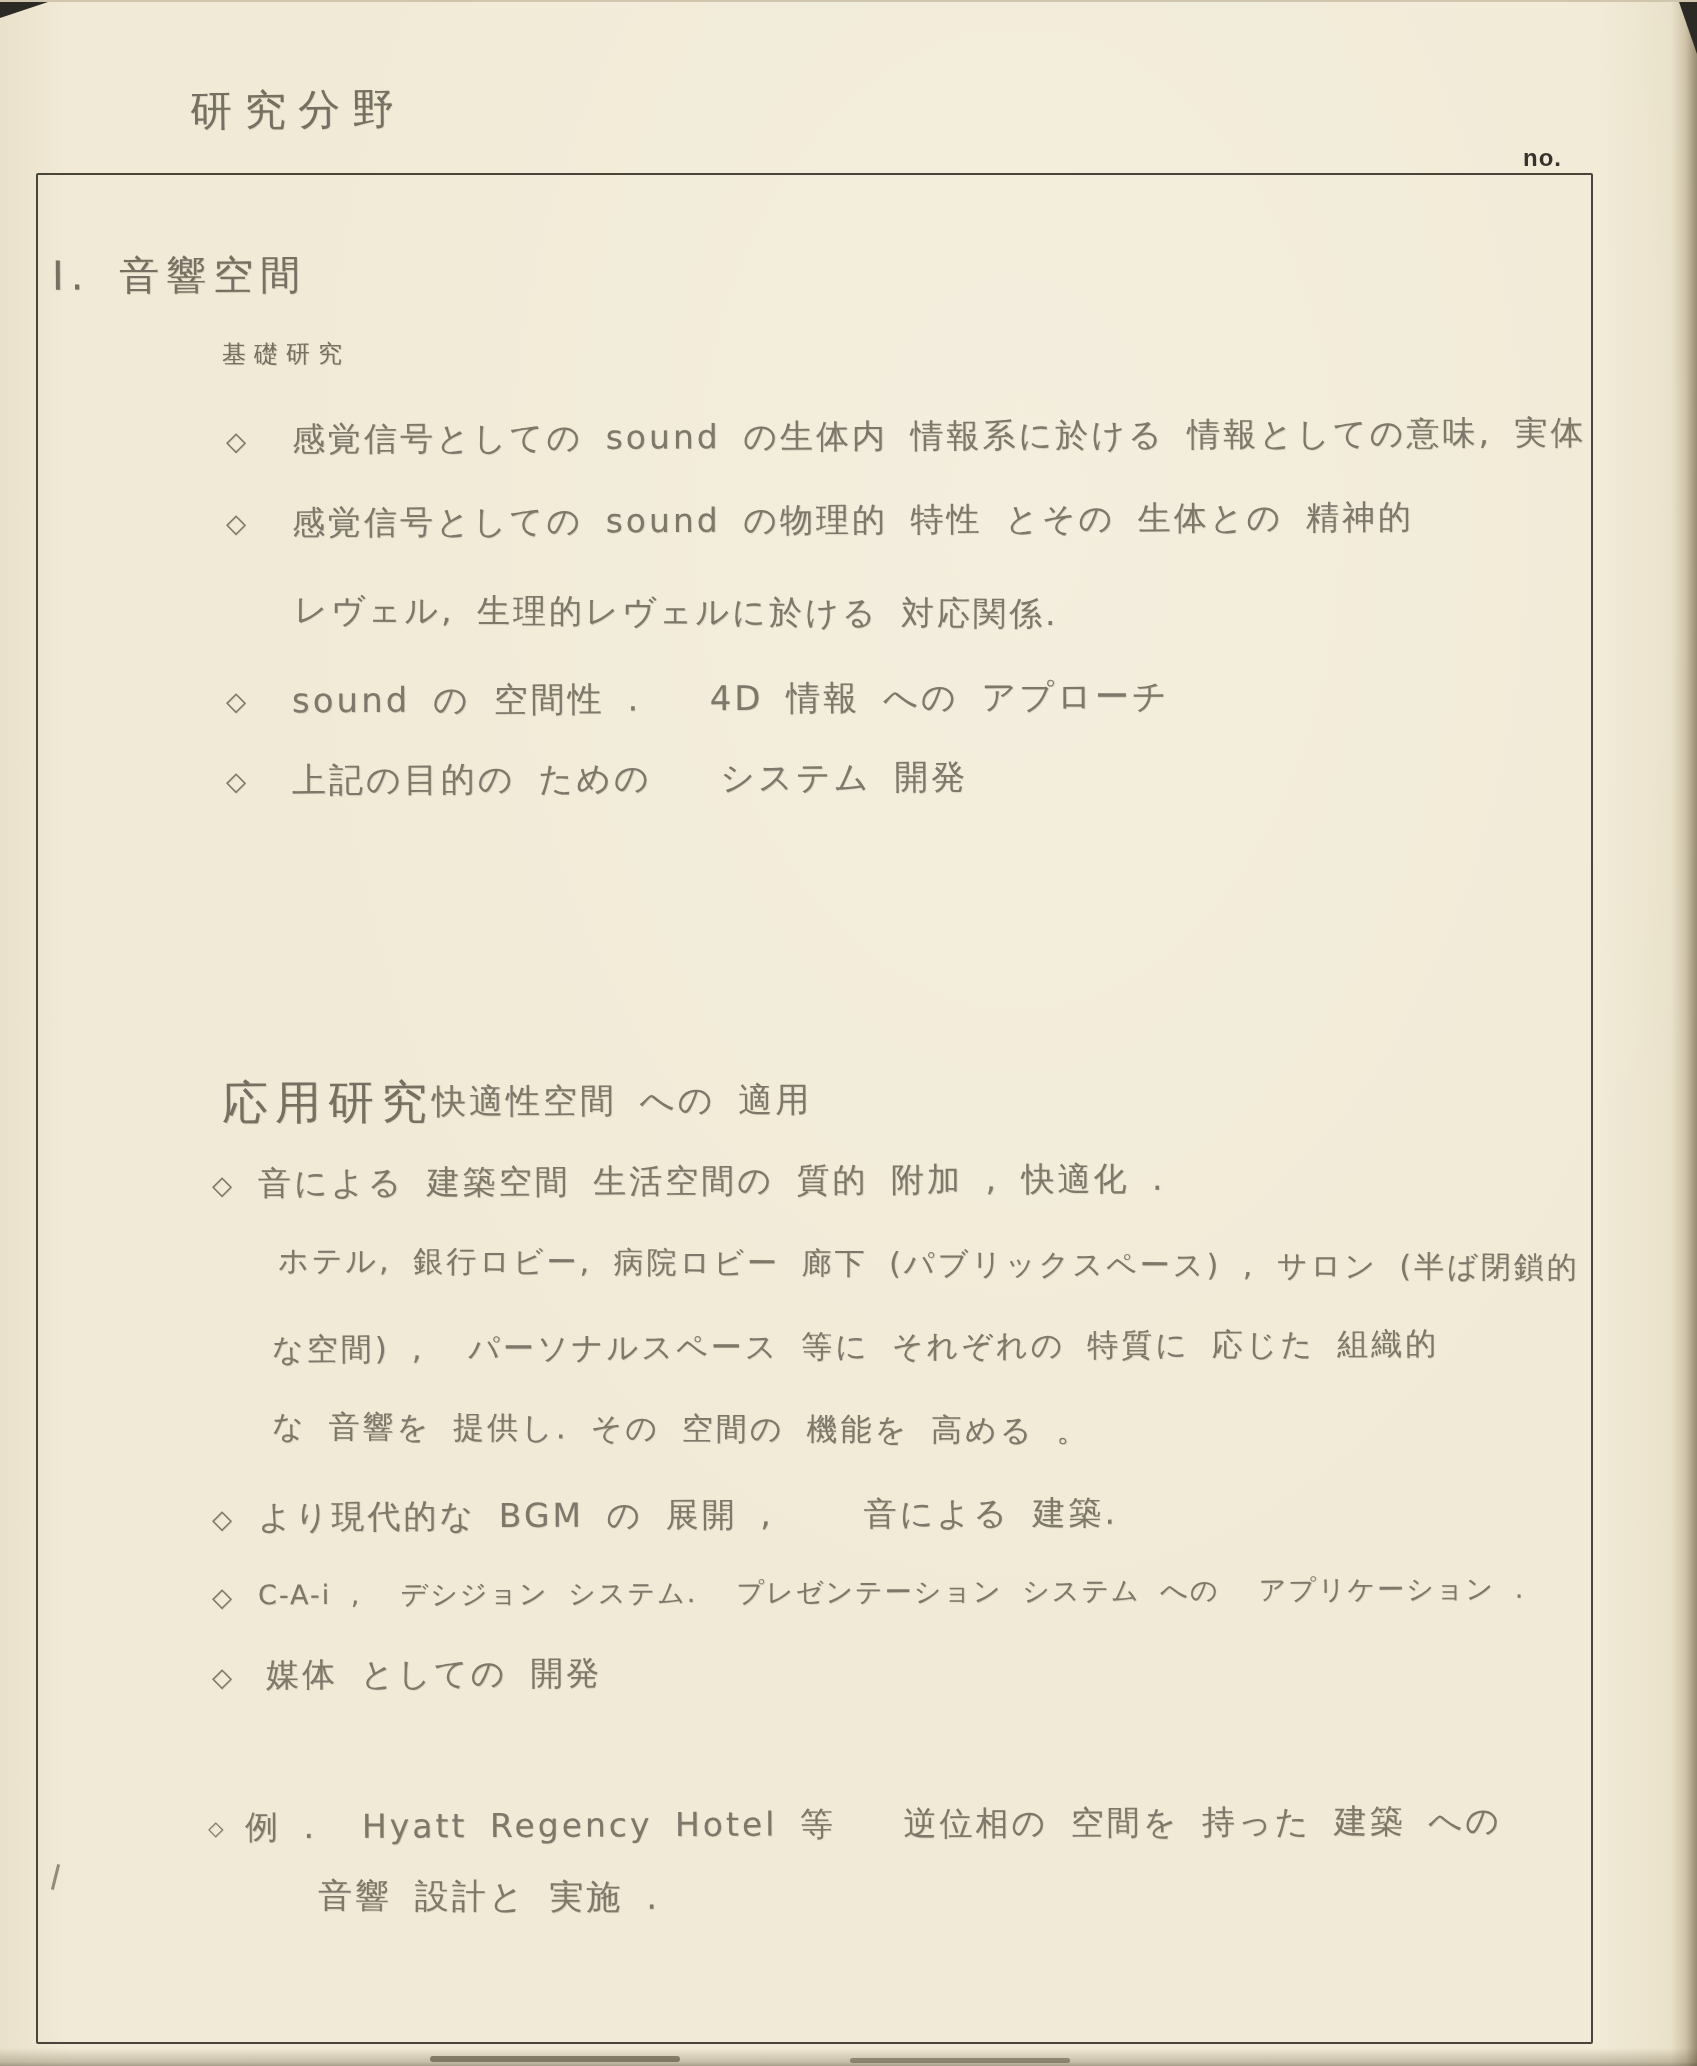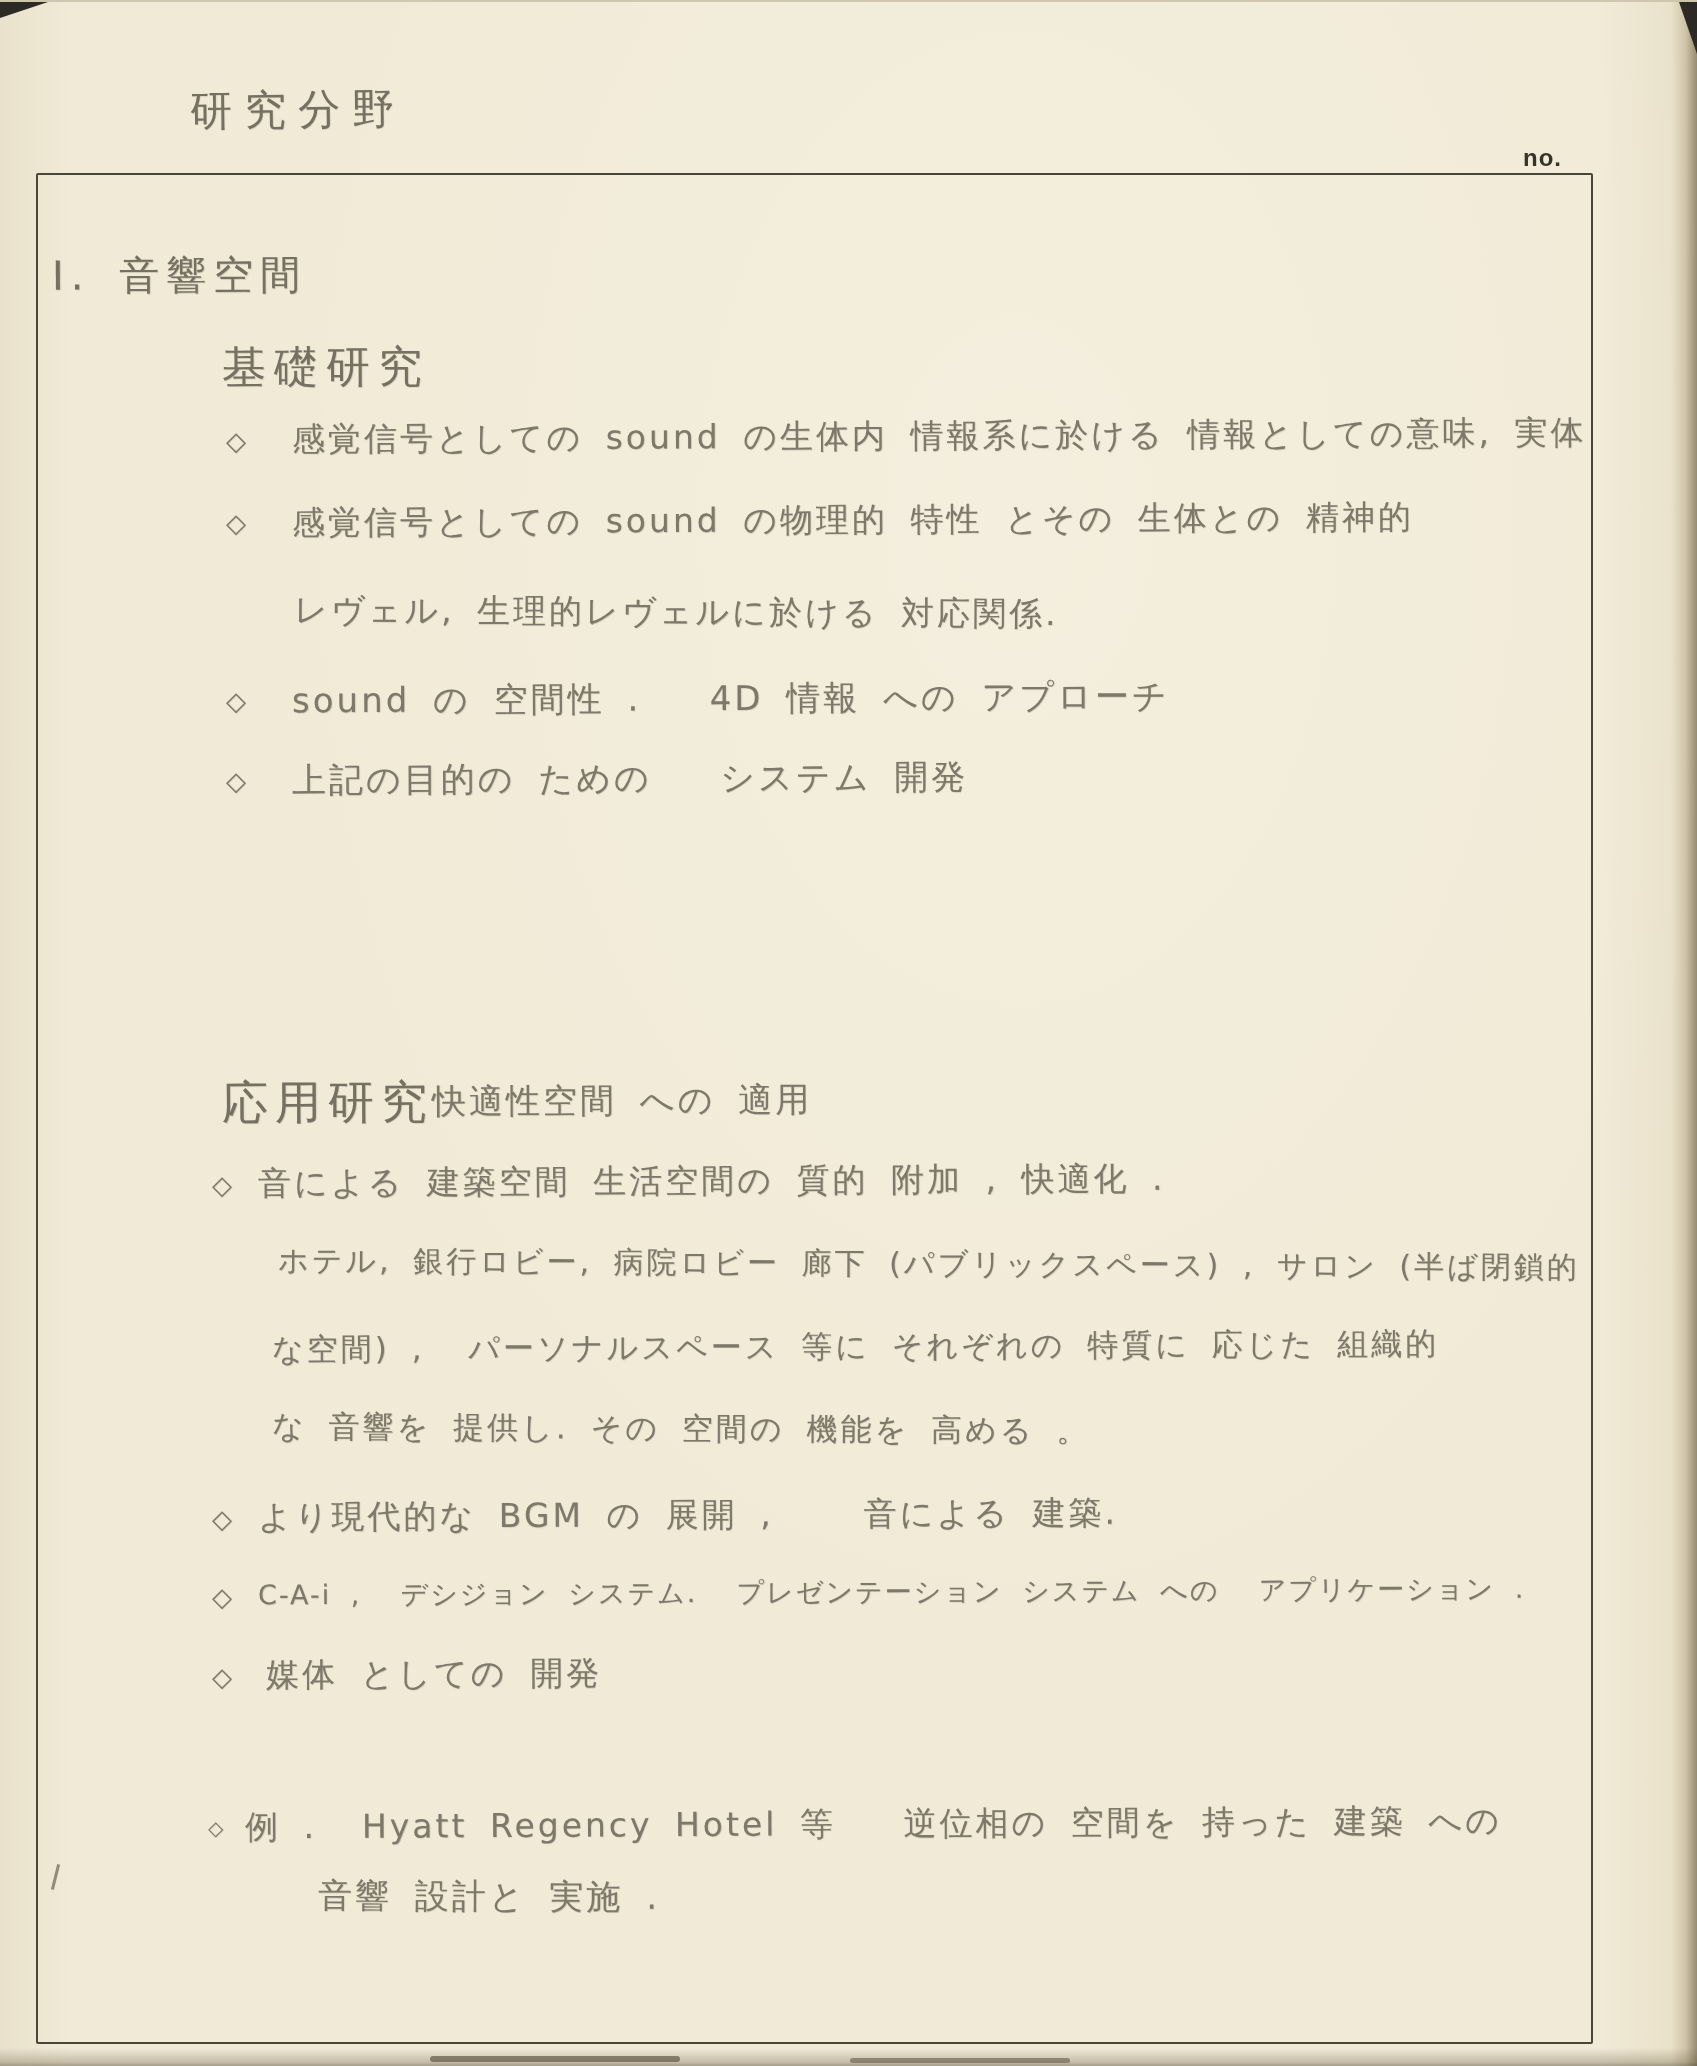--- a/index.html
+++ b/index.html
@@ -75,21 +75,21 @@
 <div class="paper">
 
   <div class="hw heading r-a" style="left:190px; top:80px; font-size:42px; letter-spacing:12px;">研究分野</div>
 
   <div class="printed" style="left:1523px; top:142px; font-size:24px; font-weight:bold;">no.</div>
 
   <div class="frame"></div>
 
   <div class="hw heading r-b" style="left:52px; top:246px; font-size:40px; letter-spacing:7px;">I. 音響空間</div>
 
-  <div class="hw heading r-b" style="left:222px; top:336px; font-size:44px; letter-spacing:8px;">基礎研究</div>
+  <div class="hw heading r-b" style="left:222px; top:336px; font-size:24px; letter-spacing:8px;">基礎研究</div>
 
   <span class="hw diamond r-c" style="left:226px; top:424px;">◇</span>
   <div class="hw r-b" style="left:292px; top:412px; font-size:33px;">感覚信号としての sound の生体内 情報系に於ける 情報としての意味, 実体</div>
 
   <span class="hw diamond r-c" style="left:226px; top:506px;">◇</span>
   <div class="hw r-b" style="left:292px; top:496px; font-size:33px;">感覚信号としての sound の物理的 特性 とその 生体との 精神的</div>
   <div class="hw r-c" style="left:294px; top:588px; font-size:33px;">レヴェル, 生理的レヴェルに於ける 対応関係.</div>
 
   <span class="hw diamond r-c" style="left:226px; top:684px;">◇</span>
   <div class="hw r-b" style="left:292px; top:674px; font-size:34px;">sound の 空間性 .   4D 情報 への アプローチ</div>

